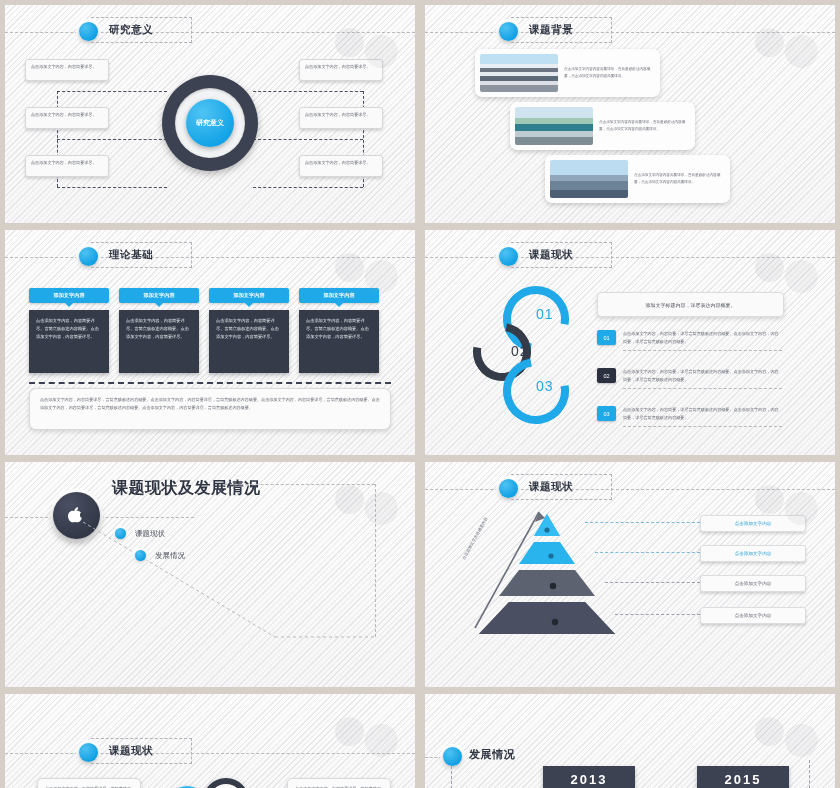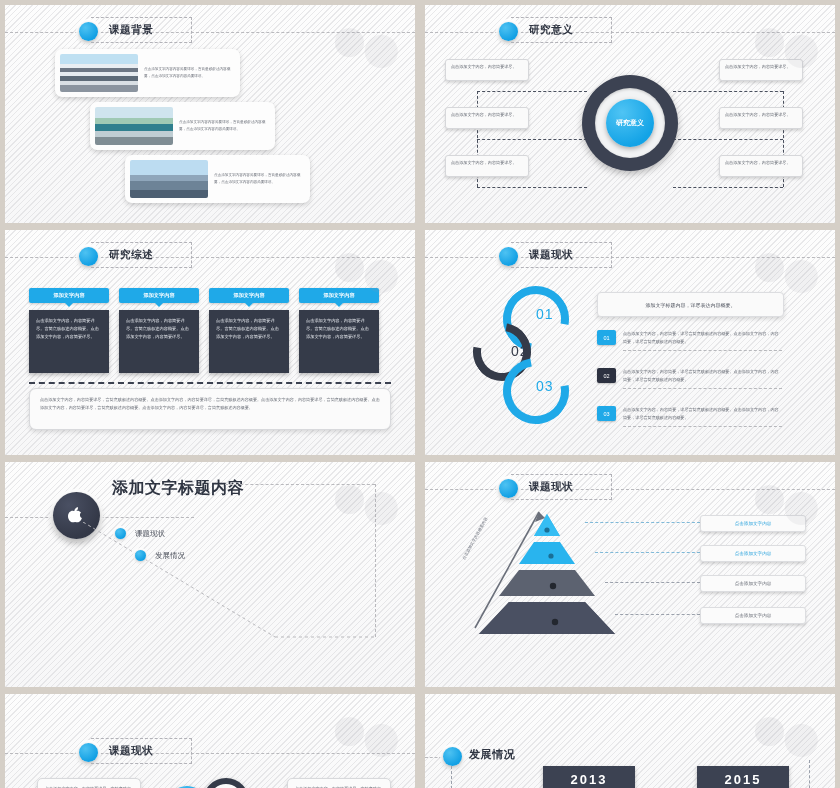--- a/index.html
+++ b/index.html
@@ -180,44 +180,20 @@
 </head>
 <body>
 
 <div class="deck">
 
   <div class="slide">
     <div class="hdr">
       <div class="rule"></div>
       <div class="dot"></div>
       <div class="box">
-        <span class="ttl">课题背景</span>
-      </div>
-    </div>
-    <div class="cards">
-      <div class="card" style="margin-left:50px;">
-        <div class="ph ph1"></div>
-        <div class="tx">点击添加文字内容内容简要详尽，言简意赅叙述内容概要，点击添加文字内容内容简要详尽。</div>
-      </div>
-      <div class="card" style="margin-left:85px;">
-        <div class="ph ph2"></div>
-        <div class="tx">点击添加文字内容内容简要详尽，言简意赅叙述内容概要，点击添加文字内容内容简要详尽。</div>
-      </div>
-      <div class="card" style="margin-left:120px;">
-        <div class="ph ph3"></div>
-        <div class="tx">点击添加文字内容内容简要详尽，言简意赅叙述内容概要，点击添加文字内容内容简要详尽。</div>
-      </div>
-    </div>
-  </div>
-
-  <div class="slide">
-    <div class="hdr">
-      <div class="rule"></div>
-      <div class="dot"></div>
-      <div class="box">
         <span class="ttl">研究意义</span>
       </div>
     </div>
 
     <div class="dline" style="left:52px;top:86px;width:110px;"></div>
     <div class="dline" style="left:52px;top:134px;width:110px;"></div>
     <div class="dline" style="left:52px;top:182px;width:110px;"></div>
     <div class="dline" style="left:248px;top:86px;width:110px;"></div>
     <div class="dline" style="left:248px;top:134px;width:110px;"></div>
     <div class="dline" style="left:248px;top:182px;width:110px;"></div>
@@ -239,21 +215,45 @@
     <div class="callout" style="left:294px;top:54px;">点击添加文字内容，内容简要详尽。</div>
     <div class="callout" style="left:294px;top:102px;">点击添加文字内容，内容简要详尽。</div>
     <div class="callout" style="left:294px;top:150px;">点击添加文字内容，内容简要详尽。</div>
   </div>
 
   <div class="slide">
     <div class="hdr">
       <div class="rule"></div>
       <div class="dot"></div>
       <div class="box">
-        <span class="ttl">研究综述</span>
+        <span class="ttl">课题背景</span>
+      </div>
+    </div>
+    <div class="cards">
+      <div class="card" style="margin-left:50px;">
+        <div class="ph ph1"></div>
+        <div class="tx">点击添加文字内容内容简要详尽，言简意赅叙述内容概要，点击添加文字内容内容简要详尽。</div>
+      </div>
+      <div class="card" style="margin-left:85px;">
+        <div class="ph ph2"></div>
+        <div class="tx">点击添加文字内容内容简要详尽，言简意赅叙述内容概要，点击添加文字内容内容简要详尽。</div>
+      </div>
+      <div class="card" style="margin-left:120px;">
+        <div class="ph ph3"></div>
+        <div class="tx">点击添加文字内容内容简要详尽，言简意赅叙述内容概要，点击添加文字内容内容简要详尽。</div>
+      </div>
+    </div>
+  </div>
+
+  <div class="slide">
+    <div class="hdr">
+      <div class="rule"></div>
+      <div class="dot"></div>
+      <div class="box">
+        <span class="ttl">理论基础</span>
       </div>
     </div>
     <div class="cols">
       <div class="col">
         <div class="h">添加文字内容</div>
         <div class="b">点击添加文字内容，内容简要详尽。言简意赅叙述内容概要。点击添加文字内容，内容简要详尽。</div>
       </div>
       <div class="col">
         <div class="h">添加文字内容</div>
         <div class="b">点击添加文字内容，内容简要详尽。言简意赅叙述内容概要。点击添加文字内容，内容简要详尽。</div>
@@ -306,21 +306,21 @@
     <div class="hdr big" style="top:44px;">
       <div class="rule"></div>
       <div class="dot">
         <svg width="22" height="22" viewBox="0 0 24 24" aria-hidden="true">
           <path d="M12.5 6.2c2.8 0 5.1 2.6 5.1 6.1 0 3.6-2.4 6.6-5.1 6.6-1 0-1.6-.4-2.6-.4s-1.6.4-2.6.4c-2.7 0-5.1-3-5.1-6.6 0-3.5 2.3-6.1 5.1-6.1 1 0 1.8.4 2.6.4.8 0 1.6-.4 2.6-.4z" fill="#fff"></path>
           <path d="M13.1 2.4c.2 1.3-.3 2.5-1 3.2-.7.8-1.8 1.4-2.9 1.3-.2-1.2.4-2.5 1.1-3.2.7-.8 1.9-1.3 2.8-1.3z" fill="#fff"></path>
           <circle cx="18.6" cy="11" r="3.4" fill="#3c4252"></circle>
         </svg>
       </div>
     </div>
-    <div class="bigtitle">添加文字标题内容</div>
+    <div class="bigtitle">课题现状及发展情况</div>
     <svg style="position:absolute;left:70px;top:60px;" width="300" height="150">
       <line x1="8" y1="0" x2="200" y2="115" stroke="#b9b9bd" stroke-width="1" stroke-dasharray="3,3"></line>
       <line x1="200" y1="115" x2="300" y2="115" stroke="#b9b9bd" stroke-width="1" stroke-dasharray="3,3"></line>
     </svg>
     <div class="dvert" style="left:370px;top:22px;height:153px;border-left:1px dashed #b9b9bd;"></div>
     <div class="dline" style="left:220px;top:22px;width:150px;border-top:1px dashed #b9b9bd;"></div>
     <div class="bul" style="left:110px;top:66px;">
       <div class="d"></div>
       <div class="t">课题现状</div>
     </div>

